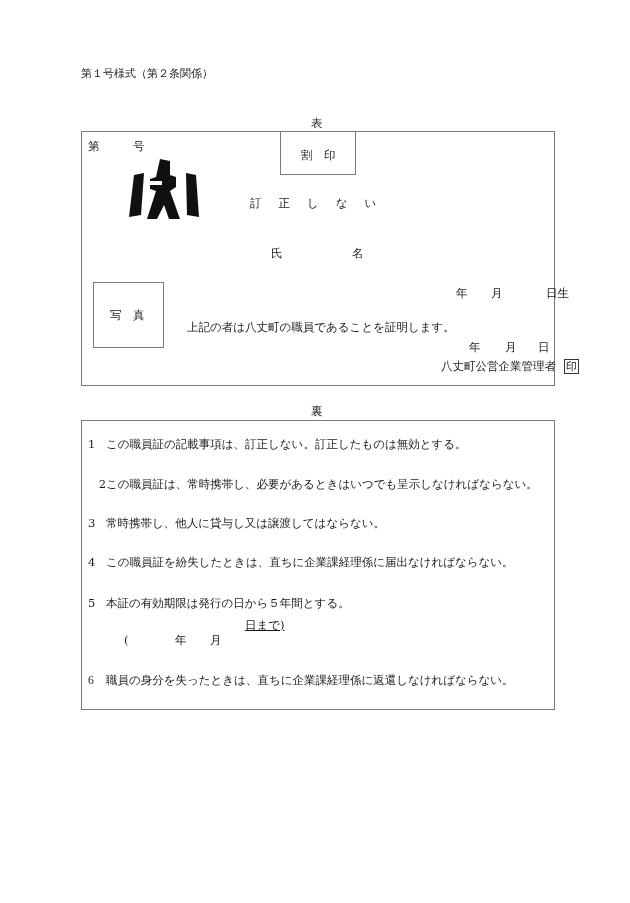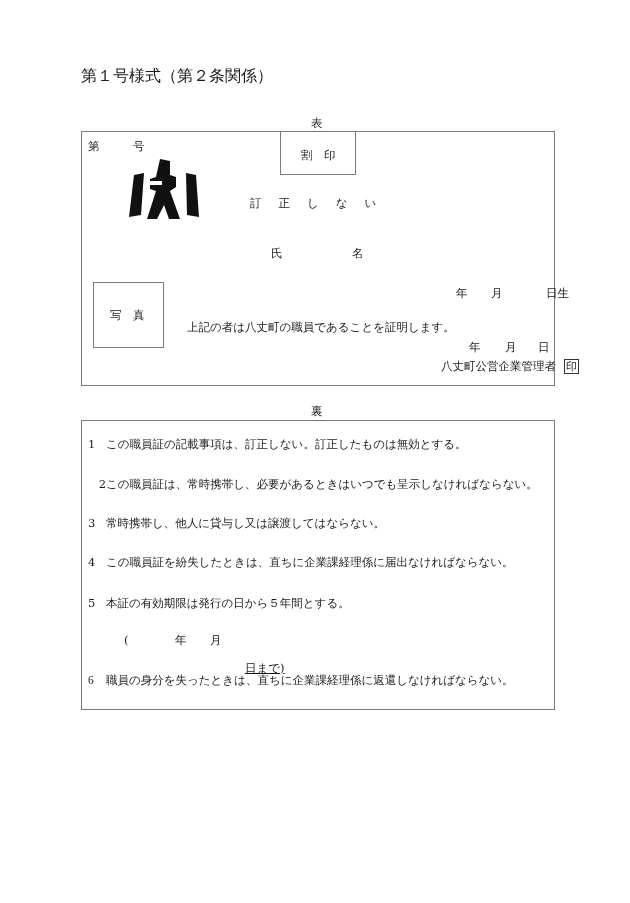--- a/index.html
+++ b/index.html
@@ -10,21 +10,21 @@
     }
     .abs { position:absolute; white-space:nowrap; }
     .t { font-size:11.5px; line-height:14px; }
     .box { position:absolute; border:1px solid #7a7a7a; box-sizing:border-box; }
     .spaced { letter-spacing:17px; }
     .hanko { display:inline-block; border:1px solid #333; padding:0 1px; line-height:13px; font-size:11px; margin-left:8px; }
   </style>
 </head>
 <body>
 
-<div class="abs" style="left:81px; top:66px; font-size:16px;">第１号様式（第２条関係）</div>
+<div class="abs" style="left:81px; top:66px; font-size:11px;">第１号様式（第２条関係）</div>
 
 <div class="abs t" style="left:311px; top:116px;">表</div>
 
 <div class="box" style="left:81px; top:131px; width:474px; height:255px;">
 </div>
 
 <div class="abs t" style="left:88px; top:139px;">第</div>
 <div class="abs t" style="left:133px; top:139px;">号</div>
 
 <div class="box" style="left:280px; top:131px; width:76px; height:44px;"></div>
@@ -79,17 +79,17 @@
 <div class="abs t" style="left:88px; top:555px;">
   <span style="display:inline-block;width:18px;">4</span><span>この職員証を紛失したときは、直ちに企業課経理係に届出なければならない。</span>
 </div>
 <div class="abs t" style="left:88px; top:596px;">
   <span style="display:inline-block;width:18px;">5</span><span>本証の有効期限は発行の日から５年間とする。</span>
 </div>
 
 <div class="abs t" style="left:124px; top:633px;">(</div>
 <div class="abs t" style="left:175px; top:633px;">年</div>
 <div class="abs t" style="left:210px; top:633px;">月</div>
-<div class="abs t" style="left:245px; top:661px;text-decoration:underline;">日まで)</div>
+<div class="abs t" style="left:245px; top:618px;text-decoration:underline;">日まで)</div>
 
 <div class="abs t" style="left:88px; top:673px;font-family:Liberation Serif, serif;">
   <span style="display:inline-block;width:18px;">6</span><span>職員の身分を失ったときは、直ちに企業課経理係に返還しなければならない。</span>
 </div>
 
 </body></html>

